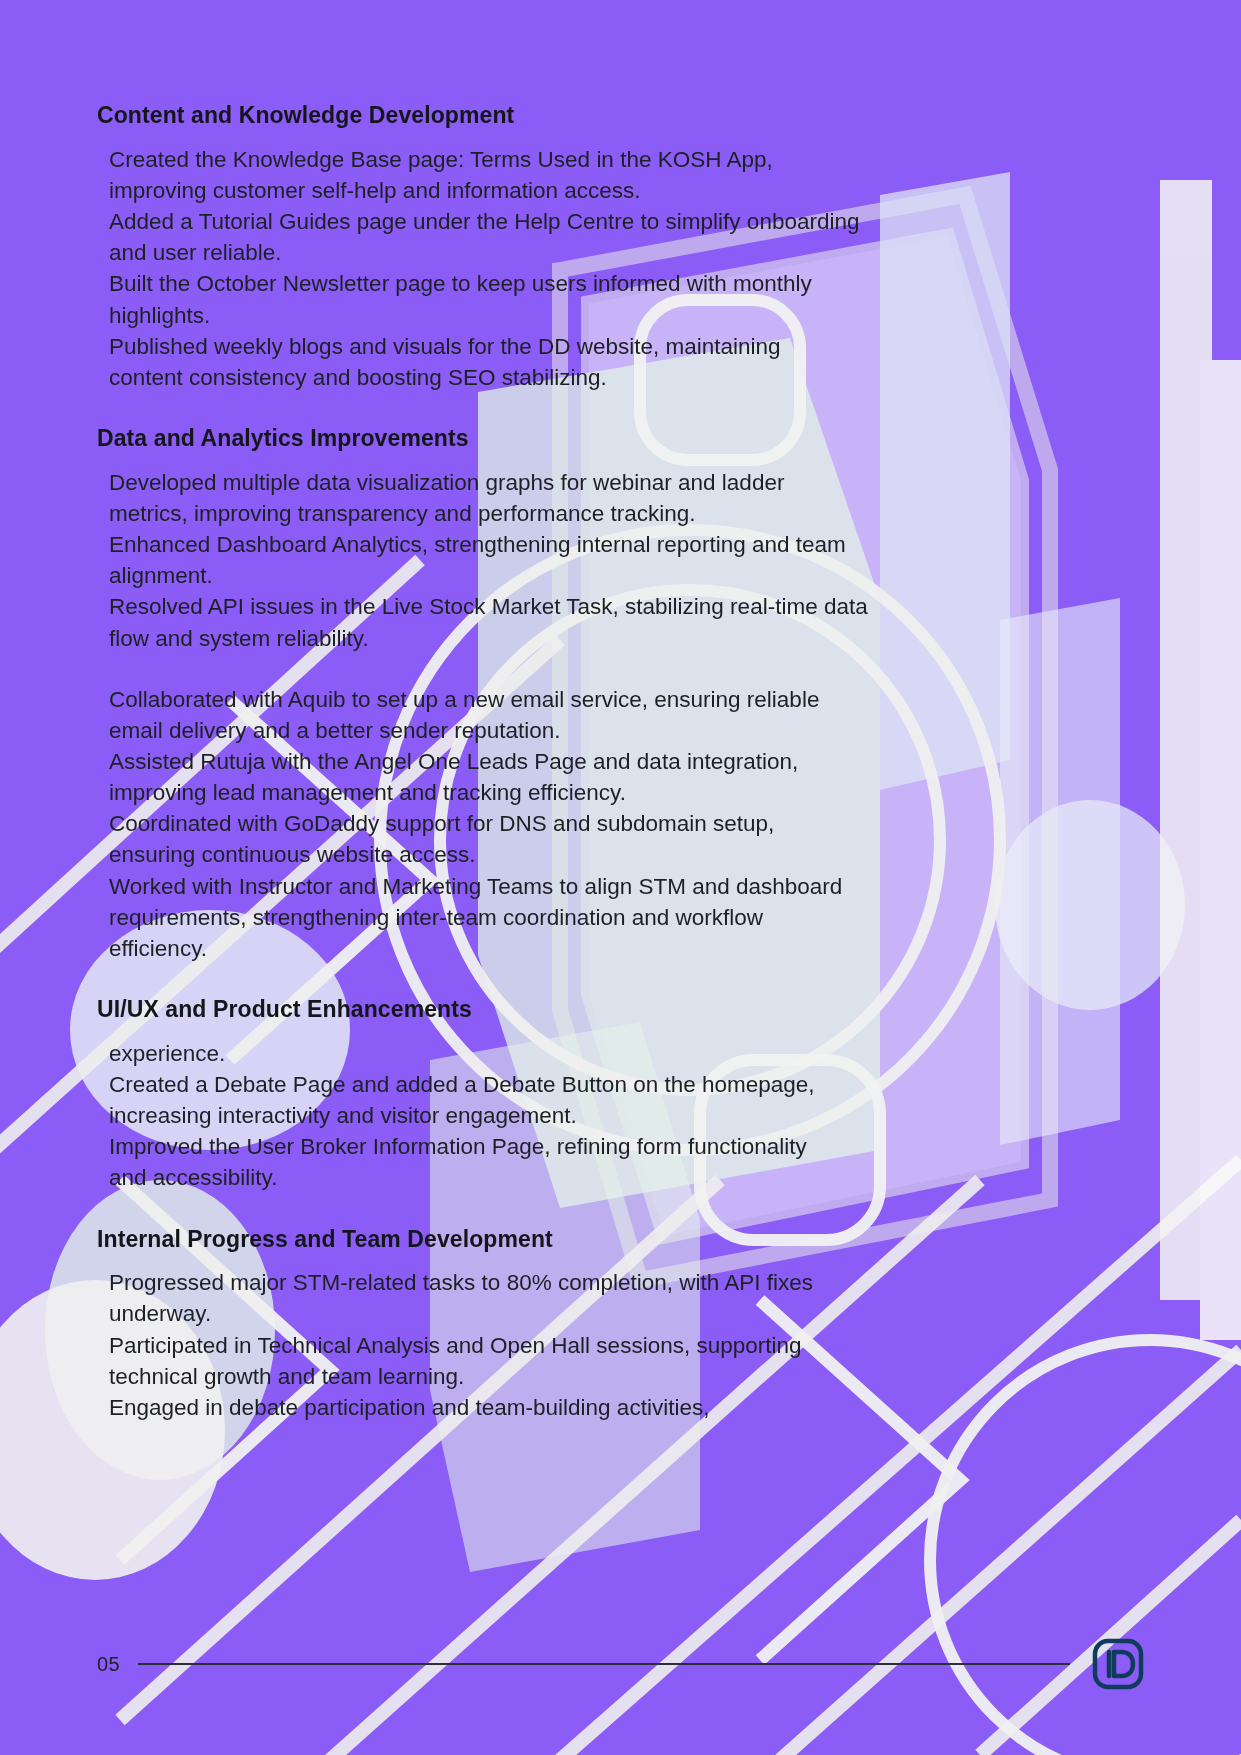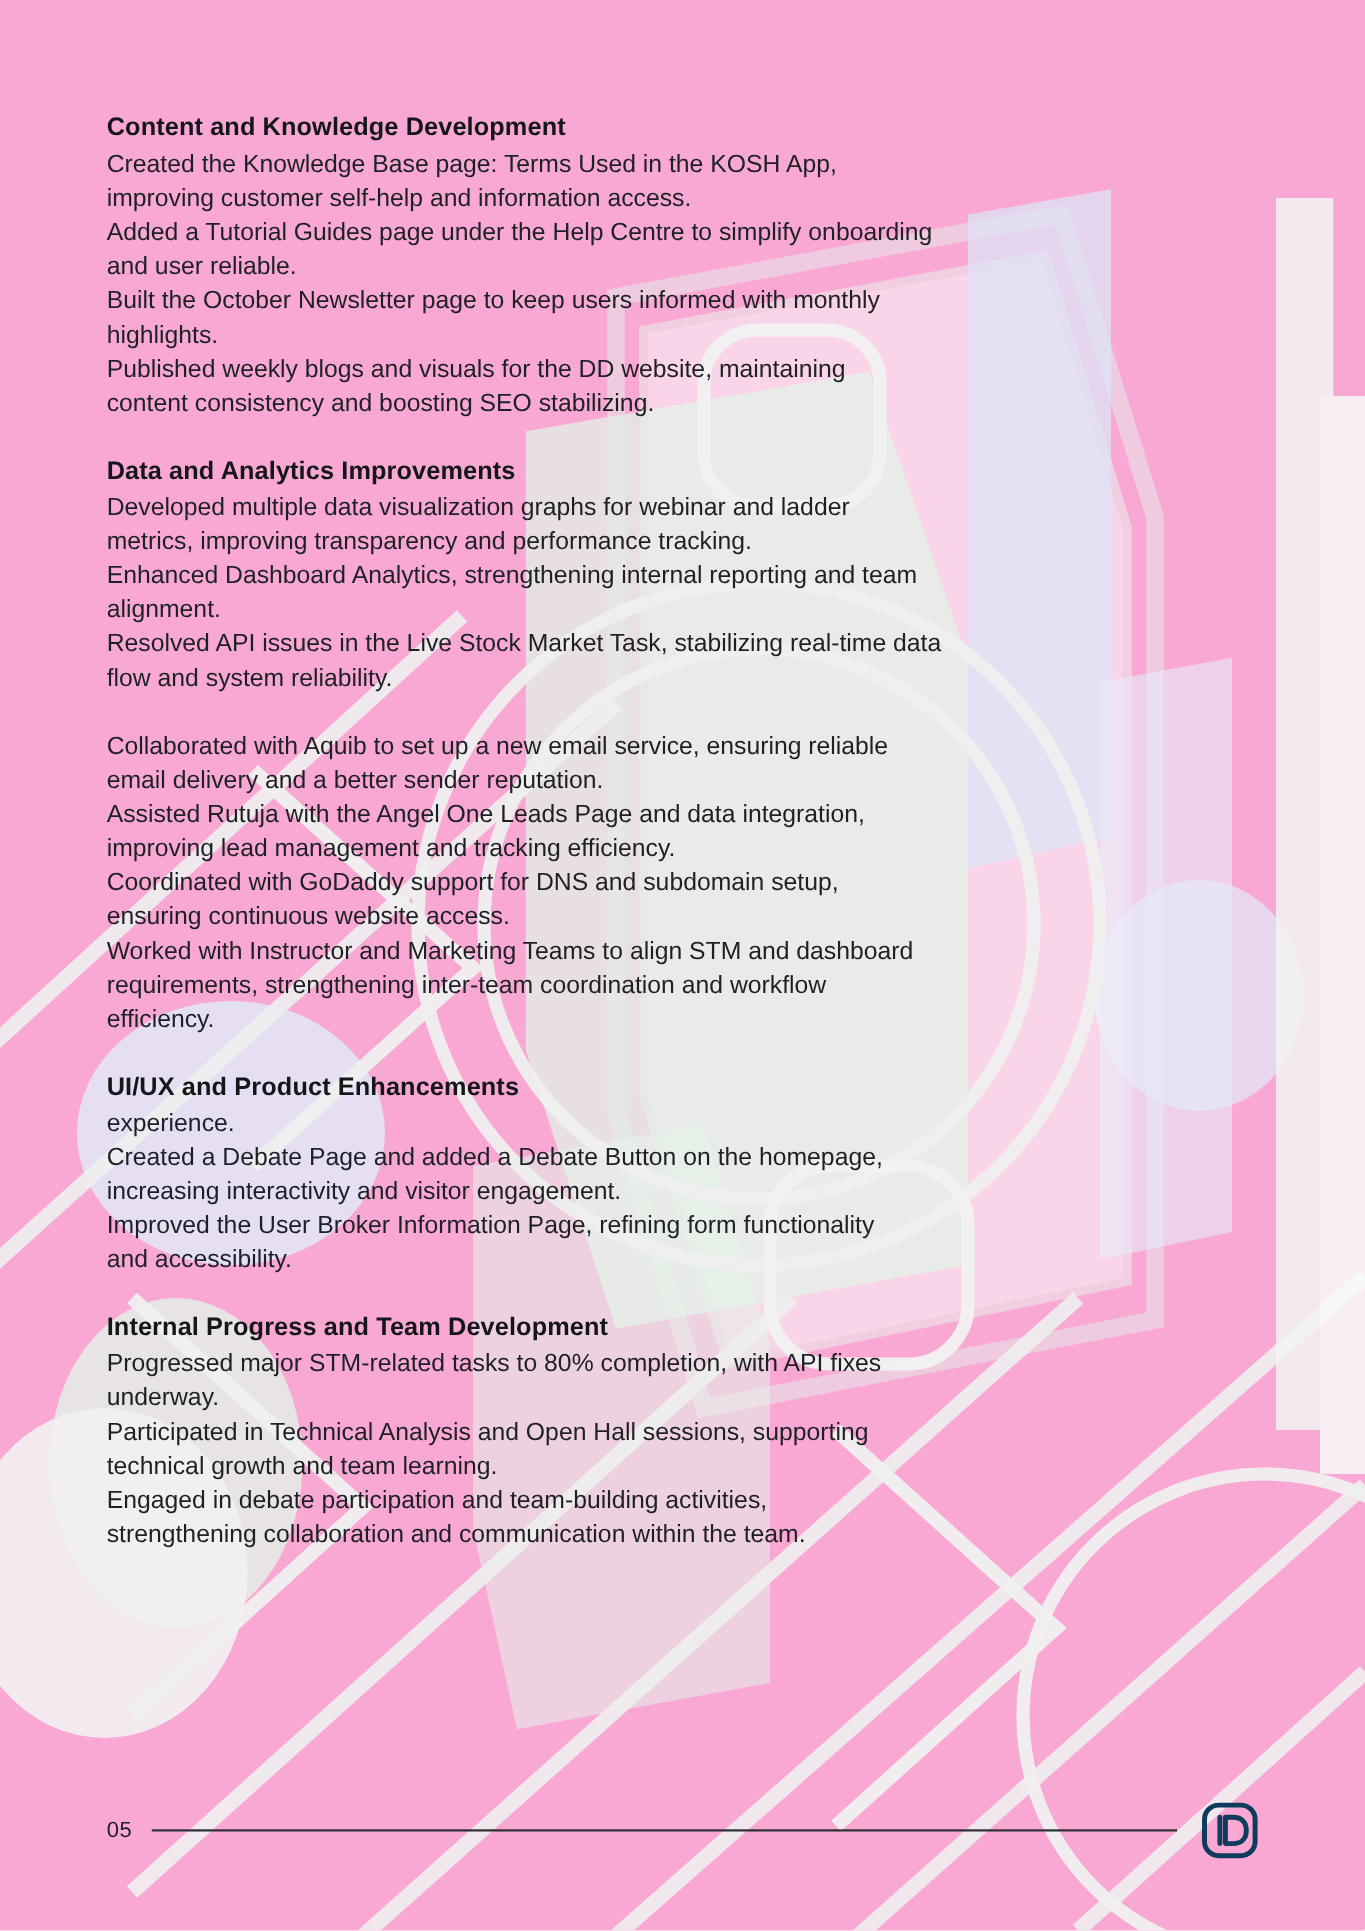--- a/index.html
+++ b/index.html
@@ -7,21 +7,21 @@
     padding: 0;
     background: #ffffff;
   }
   body {
     font-family: "Liberation Sans", sans-serif;
   }
   .page {
     position: relative;
     width: 1241px;
     height: 1755px;
-    background: #f9a8d4;
+    background: #8b5cf6;
     overflow: hidden;
   }
 
   
   .watermark {
     position: absolute;
     inset: 0;
     width: 1241px;
     height: 1755px;
     pointer-events: none;
@@ -49,21 +49,21 @@
     letter-spacing: 0.1px;
     line-height: 1.38;
     margin: 0 0 1px 0;
   }
 
   .section-body {
     font-size: 22.5px;
     font-weight: 400;
     color: #1d2024;
     line-height: 1.385;
-    margin: 0;
+    margin: 12px;
   }
   .section-body .line {
     display: block;
     white-space: pre-wrap;
   }
 
   
   .footer {
     position: absolute;
     left: 97px;
@@ -213,21 +213,20 @@
     </section>
 
     <section class="section">
       <h2 class="section-heading">Internal Progress and Team Development</h2>
       <p class="section-body">
         <span class="line">Progressed major STM-related tasks to 80% completion, with API fixes</span>
         <span class="line">underway.</span>
         <span class="line">Participated in Technical Analysis and Open Hall sessions, supporting</span>
         <span class="line">technical growth and team learning.</span>
         <span class="line">Engaged in debate participation and team-building activities,</span>
-        <span class="line">strengthening collaboration and communication within the team.</span>
       </p>
     </section>
 
   </div>
 
   <div class="footer">
     <span class="page-number">05</span>
     <span class="footer-rule"></span>
     <span class="footer-logo">
       <svg viewBox="0 0 52 52" width="52" height="52" xmlns="http://www.w3.org/2000/svg" aria-hidden="true">

